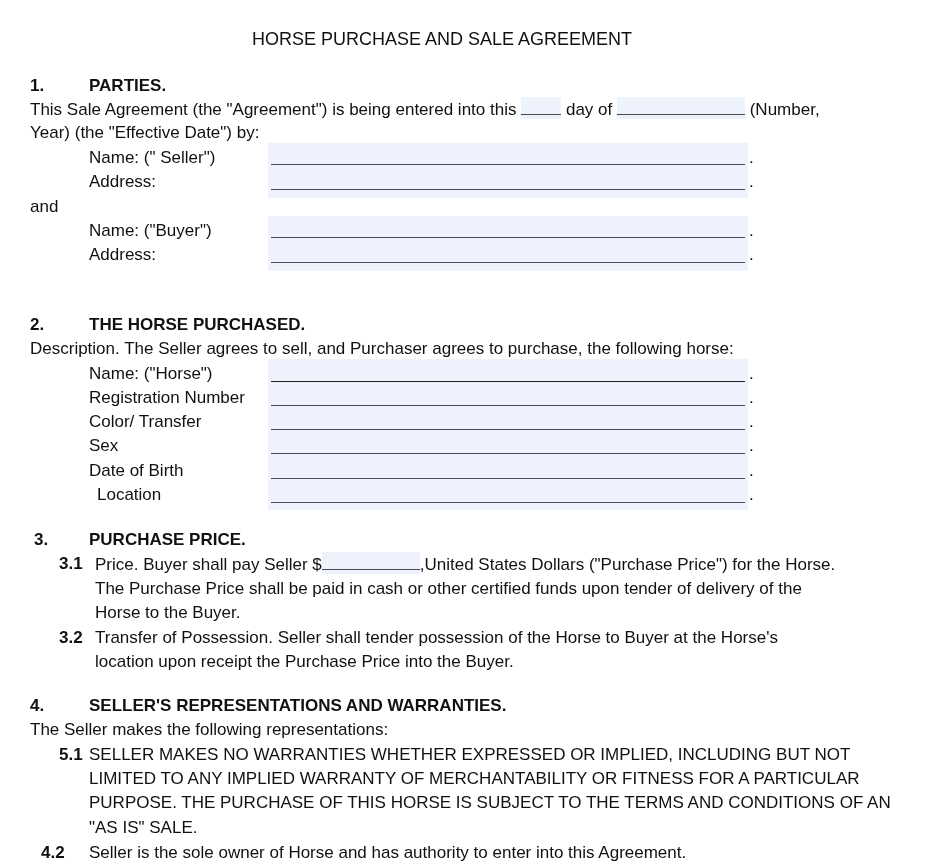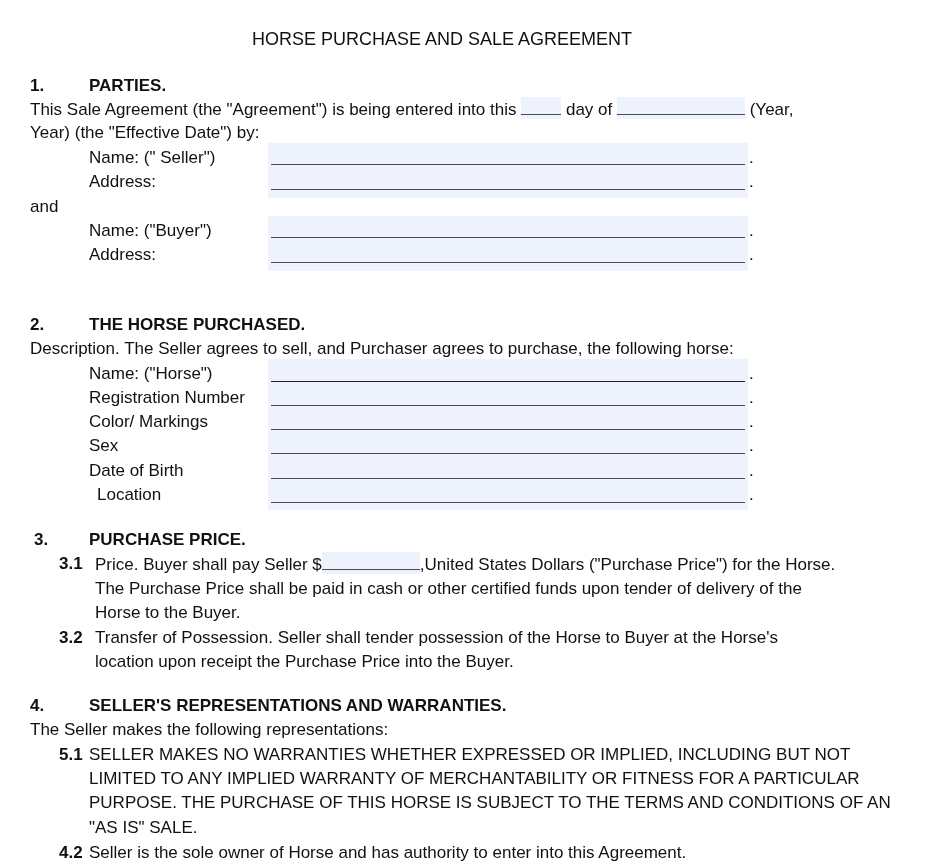--- a/index.html
+++ b/index.html
@@ -33,21 +33,21 @@
 <div class="abs title" style="left:252px; top:27px;">HORSE PURCHASE AND SALE AGREEMENT</div>
 
 <div class="abs bold" style="left:30px; top:74px;">1.</div>
 <div class="abs bold" style="left:89px; top:74px;">PARTIES.</div>
 
 <div class="abs" style="left:30px; top:97px;">
   <span>This Sale Agreement (the "Agreement") is being entered into this</span>
   <span class="inline-field" style="width:40px;"><span class="uline"></span></span>
   <span>day of</span>
   <span class="inline-field" style="width:128px;"><span class="uline"></span></span>
-  <span>(Year,</span>
+  <span>(Number,</span>
 </div>
 <div class="abs" style="left:30px; top:121px;">Year) (the "Effective Date") by:</div>
 
 <div class="abs" style="left:89px; top:146px;">Name: (" Seller")</div>
 <div class="abs" style="left:89px; top:170px;">Address:</div>
 <div class="field" style="left:268px; top:143px; width:480px; height:27px;">
     <span class="uline" style="top:21px;"></span>
   </div>
 <div class="field" style="left:268px; top:170px; width:480px; height:28px;">
     <span class="uline" style="top:19px;"></span>
@@ -67,21 +67,21 @@
   </div>
 <div class="dot" style="left:749px; top:219px;">.</div>
 <div class="dot" style="left:749px; top:243px;">.</div>
 
 <div class="abs bold" style="left:30px; top:313px;">2.</div>
 <div class="abs bold" style="left:89px; top:313px;">THE HORSE PURCHASED.</div>
 <div class="abs" style="left:30px; top:337px;">Description. The Seller agrees to sell, and Purchaser agrees to purchase, the following horse:</div>
 
 <div class="abs" style="left:89px; top:362px;">Name: ("Horse")</div>
 <div class="abs" style="left:89px; top:386px;">Registration Number</div>
-<div class="abs" style="left:89px; top:410px;">Color/ Markings</div>
+<div class="abs" style="left:89px; top:410px;">Color/ Transfer</div>
 <div class="abs" style="left:89px; top:434px;">Sex</div>
 <div class="abs" style="left:89px; top:459px;">Date of Birth</div>
 <div class="abs" style="left:89px; top:483px;margin-left:8px;">Location</div>
 
 <div class="field" style="left:268px; top:359px; width:480px; height:26px;">
     <span class="uline" style="top:22px; border-bottom-color:#222;"></span>
   </div>
 <div class="field" style="left:268px; top:385px; width:480px; height:24px;">
     <span class="uline" style="top:20px;"></span>
   </div>
@@ -122,14 +122,14 @@
 <div class="abs bold" style="left:30px; top:694px;">4.</div>
 <div class="abs bold" style="left:89px; top:694px;">SELLER'S REPRESENTATIONS AND WARRANTIES.</div>
 <div class="abs" style="left:30px; top:718px;">The Seller makes the following representations:</div>
 
 <div class="abs bold" style="left:59px; top:743px;">5.1</div>
 <div class="abs" style="left:89px; top:743px;text-align:center;">SELLER MAKES NO WARRANTIES WHETHER EXPRESSED OR IMPLIED, INCLUDING BUT NOT</div>
 <div class="abs" style="left:89px; top:767px;">LIMITED TO ANY IMPLIED WARRANTY OF MERCHANTABILITY OR FITNESS FOR A PARTICULAR</div>
 <div class="abs" style="left:89px; top:791px;">PURPOSE. THE PURCHASE OF THIS HORSE IS SUBJECT TO THE TERMS AND CONDITIONS OF AN</div>
 <div class="abs" style="left:89px; top:816px;">"AS IS" SALE.</div>
 
-<div class="abs bold" style="left:59px; top:841px;text-align:right;">4.2</div>
+<div class="abs bold" style="left:41px; top:841px;text-align:right;">4.2</div>
 <div class="abs" style="left:89px; top:841px;text-align:right;">Seller is the sole owner of Horse and has authority to enter into this Agreement.</div>
 
 </body></html>

